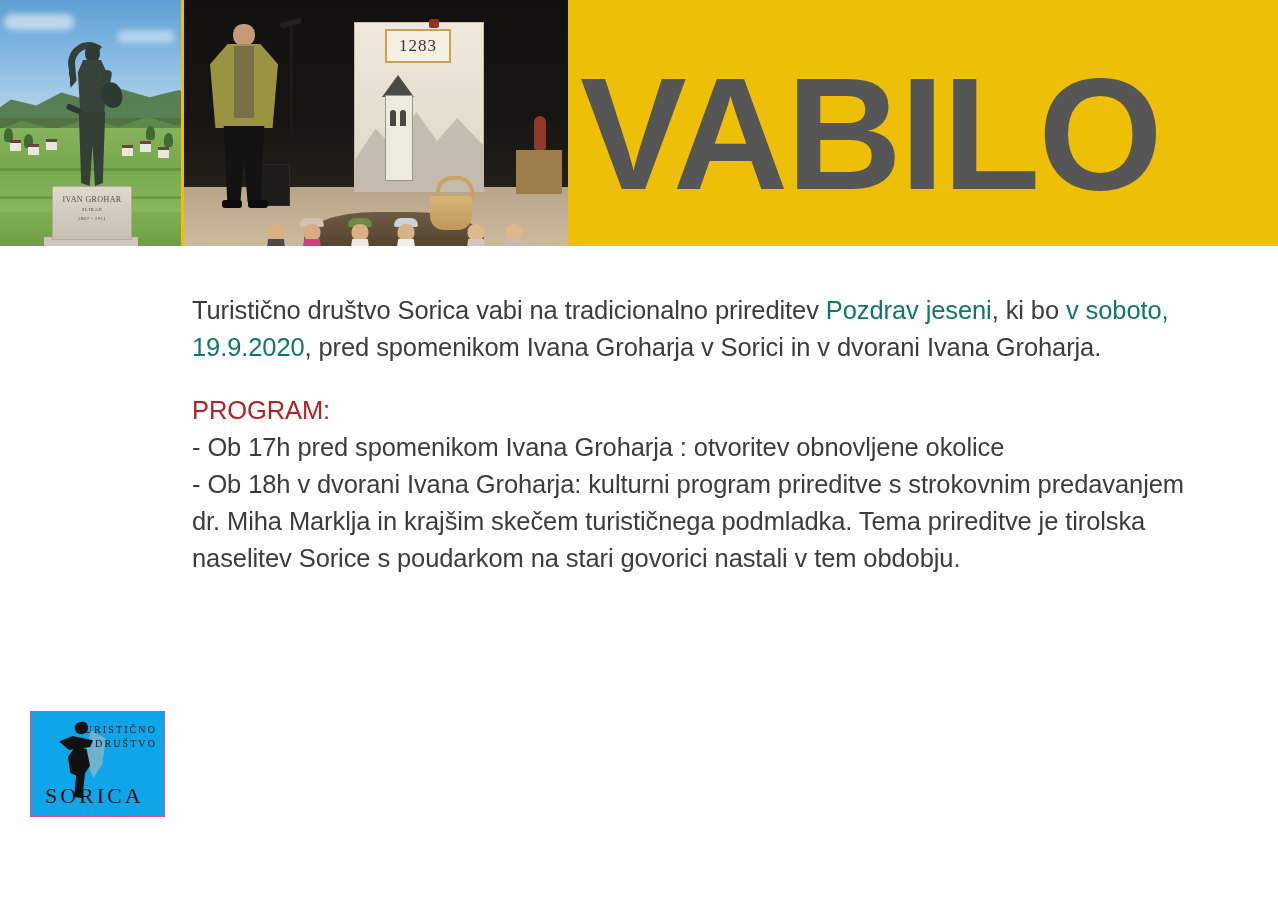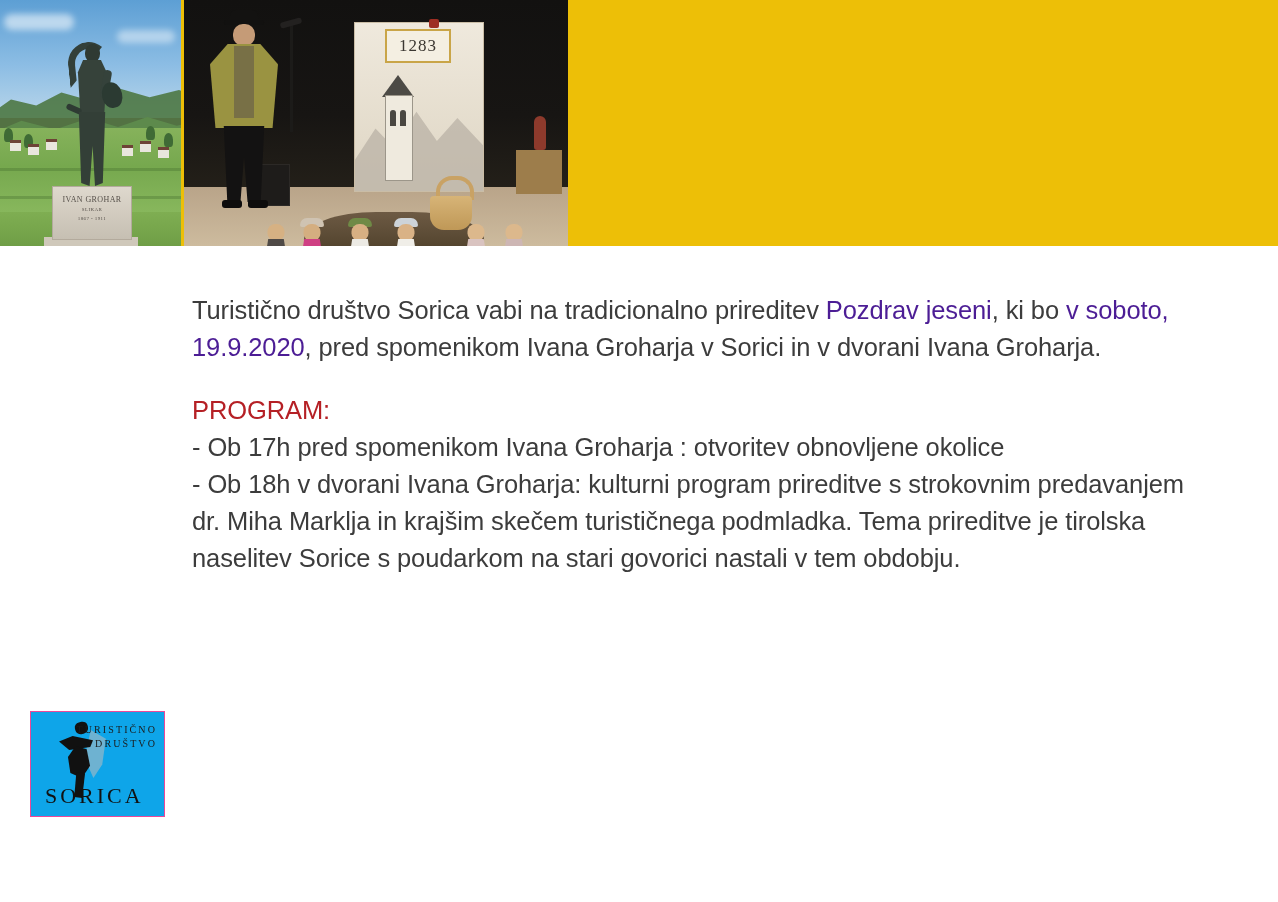--- a/index.html
+++ b/index.html
@@ -312,21 +312,21 @@
     left: 192px;
     top: 292px;
     width: 1010px;
     font-size: 25.5px;
     line-height: 37px;
     color: #3c3c3c;
     letter-spacing: -.1px;
   }
   .para { margin: 0 0 26px 0; }
   .para.tight { margin-bottom: 0; }
-  .accent { color: #4c1d95; }
+  .accent { color: #0f766e; }
   .program-head {
     color: #b52025;
     margin: 0;
   }
   .program-list { margin: 0; }
 
   
   .logo-box {
     position: absolute;
     left: 30px;
@@ -505,20 +505,23 @@
       <div class="kid-body" style="background:#cdb6b4"></div>
     </div>
 
     <div class="basket-handle"></div>
     <div class="basket"></div>
 
     <div class="table-r"></div>
     <div class="vase-r"></div>
   </div>
 
+  <div class="banner-title-wrap">
+    <div class="banner-title">VABILO</div>
+  </div>
 </div>
 
 <div class="content">
 
   <p class="para"><span>Turistično društvo Sorica vabi na tradicionalno prireditev </span><span class="accent">Pozdrav jeseni</span><span>, ki bo </span><span class="accent">v soboto, 19.9.2020</span><span>, pred spomenikom Ivana Groharja v Sorici in  v dvorani Ivana Groharja.</span></p>
 
   <p class="para tight program-head">PROGRAM:</p>
   <p class="para tight program-list">- Ob 17h pred spomenikom Ivana Groharja : otvoritev obnovljene okolice</p>
   <p class="para program-list">- Ob 18h v dvorani Ivana Groharja: kulturni program prireditve s strokovnim predavanjem dr. Miha Marklja in krajšim skečem turističnega podmladka. Tema prireditve je tirolska naselitev Sorice s poudarkom na stari govorici nastali v tem obdobju.</p>
 

